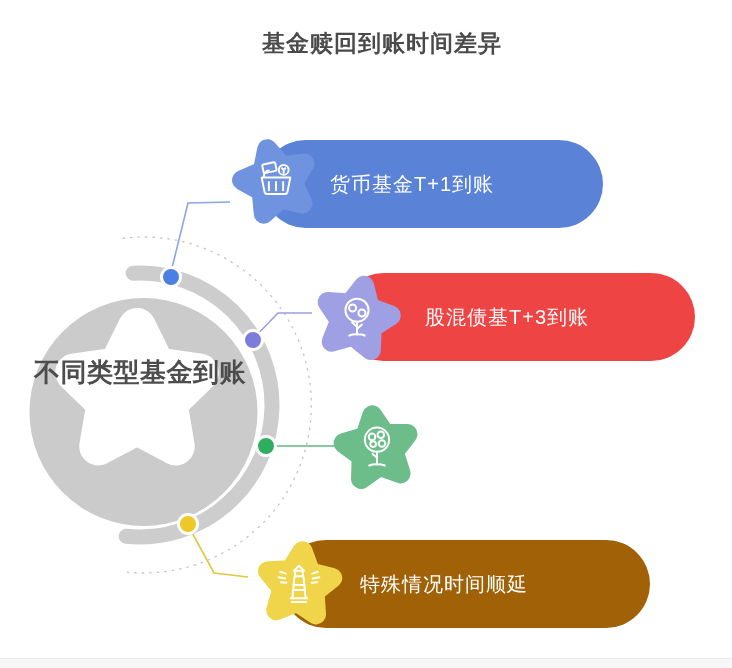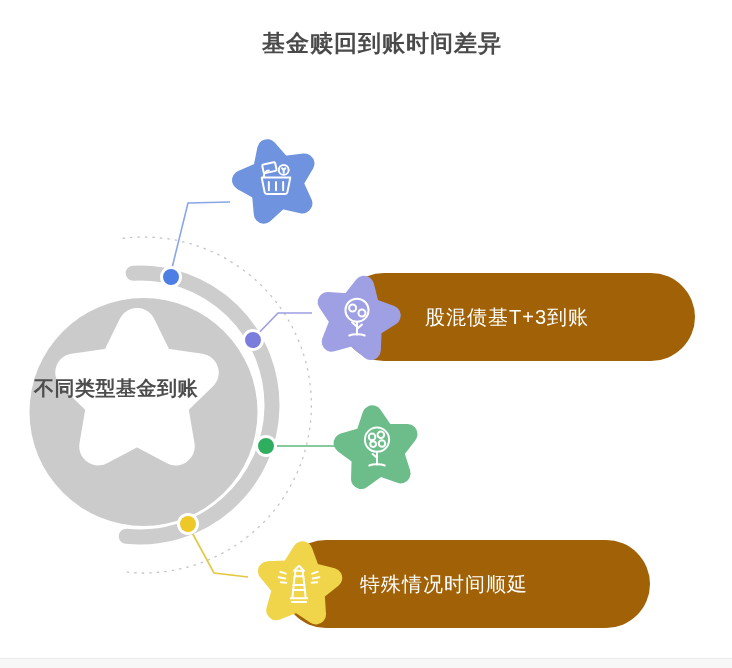--- a/index.html
+++ b/index.html
@@ -8,22 +8,22 @@
     background:#ffffff;
     font-family:"Liberation Sans","DejaVu Sans",sans-serif;
   }
   .stage{position:absolute;inset:0;}
   .page-title{
     position:absolute;left:0;top:28px;width:732px;
     text-align:center;font-size:23px;font-weight:bold;letter-spacing:1px;margin-left:16px;
   }
   .bg-svg{position:absolute;left:0;top:0;}
   .center-label{
-    position:absolute;left:34px;top:375px;width:212px;
-    text-align:left;font-size:20px;font-weight:bold;white-space:nowrap;
+    position:absolute;left:34px;top:355px;width:212px;
+    text-align:left;font-size:26px;font-weight:bold;white-space:nowrap;
     letter-spacing:0.5px;
   }
   .pill{
     position:absolute;height:88px;border-radius:44px;
     display:flex;align-items:center;
     color:#ffffff;font-size:20px;letter-spacing:1px;
   }
   .pill-blue  {left:262px;top:140px;width:341px;}
   .pill-purple{left:340px;top:273px;width:355px;}
   .pill-green {left:360px;top:404px;width:357px;}
@@ -73,21 +73,24 @@
     <path d="M189,527 L214,573 L248,577" fill="none" stroke="currentColor" stroke-width="1.6" style="color: rgb(227, 199, 61);"></path>
 
     <circle cx="171" cy="277" r="9.5" fill="currentColor" stroke="#ffffff" stroke-width="3" style="color: rgb(76, 126, 228);"></circle>
     <circle cx="253" cy="340" r="9.5" fill="currentColor" stroke="#ffffff" stroke-width="3" style="color: rgb(122, 125, 220);"></circle>
     <circle cx="266" cy="446" r="9.5" fill="currentColor" stroke="#ffffff" stroke-width="3" style="color: rgb(47, 174, 95);"></circle>
     <circle cx="188" cy="524" r="9.5" fill="currentColor" stroke="#ffffff" stroke-width="3" style="color: rgb(237, 200, 39);"></circle>
   </svg>
 
   <div class="center-label" style="color: rgb(77, 77, 77);">不同类型基金到账</div>
 
-  <div class="pill pill-purple" style="background-color: #a16207;">
+  <div class="pill pill-blue" style="background-color: rgb(90, 131, 215);">
+    <span class="pill-label">货币基金T+1到账</span>
+  </div>
+  <div class="pill pill-purple" style="background-color: #ef4444;">
     <span class="pill-label">股混债基T+3到账</span>
   </div>
   <div class="pill pill-yellow" style="background-color: #a16207;">
     <span class="pill-label">特殊情况时间顺延</span>
   </div>
 
   <svg class="badge badge-blue" viewBox="0 0 100 100">
     <g transform="translate(50,50) rotate(-15)" style="color: rgb(112, 147, 223);">
       <use href="#puffy-star" fill="currentColor" stroke="currentColor"></use>
     </g>

